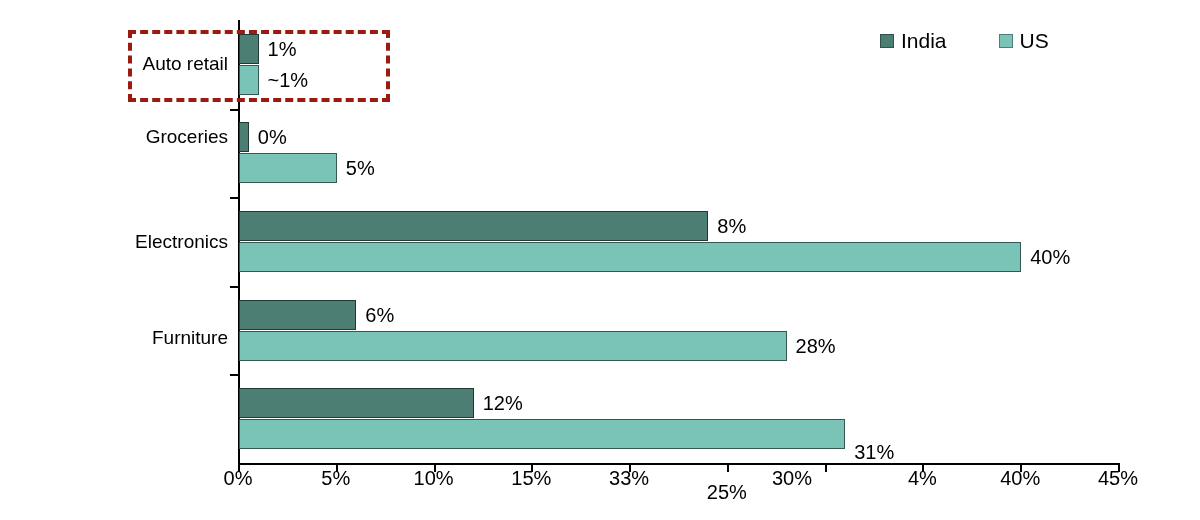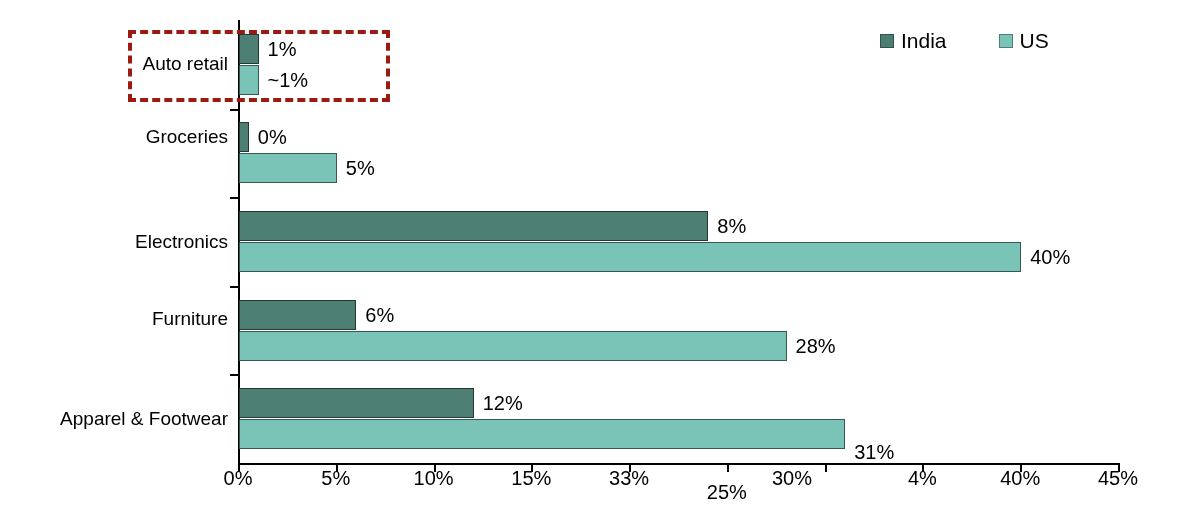--- a/index.html
+++ b/index.html
@@ -164,22 +164,21 @@
     <div class="legend-item">
       <span class="legend-swatch" id="sw1" style="background: rgb(121, 196, 182);"></span>
       <span class="legend-label">US</span>
     </div>
   </div>
 
   <div class="cat-axis" id="cat-axis">
       <div class="cat-label" style="top: 34.3px;">Auto retail</div>
       <div class="cat-label" style="top: 107px;">Groceries</div>
       <div class="cat-label" style="top: 211.5px;">Electronics</div>
-      <div class="cat-label" style="top: 289px; margin-left: 33px;">Furniture</div>
-      <div class="cat-label" style="top: 388.7px;">Apparel &amp; Footwear</div>
+      <div class="cat-label" style="top: 308px; margin-left: 33px;">Furniture</div>
     </div>
 
   <div class="plot" id="plot">
     <div class="axis-y"></div>
     <div class="axis-x"></div>
   <div class="tick-x" style="left: 0px;"></div>
       <div class="tick-x" style="left: 97.7778px;"></div>
       <div class="tick-x" style="left: 195.556px;"></div>
       <div class="tick-x" style="left: 293.333px;"></div>
       <div class="tick-x" style="left: 391.111px;"></div>

